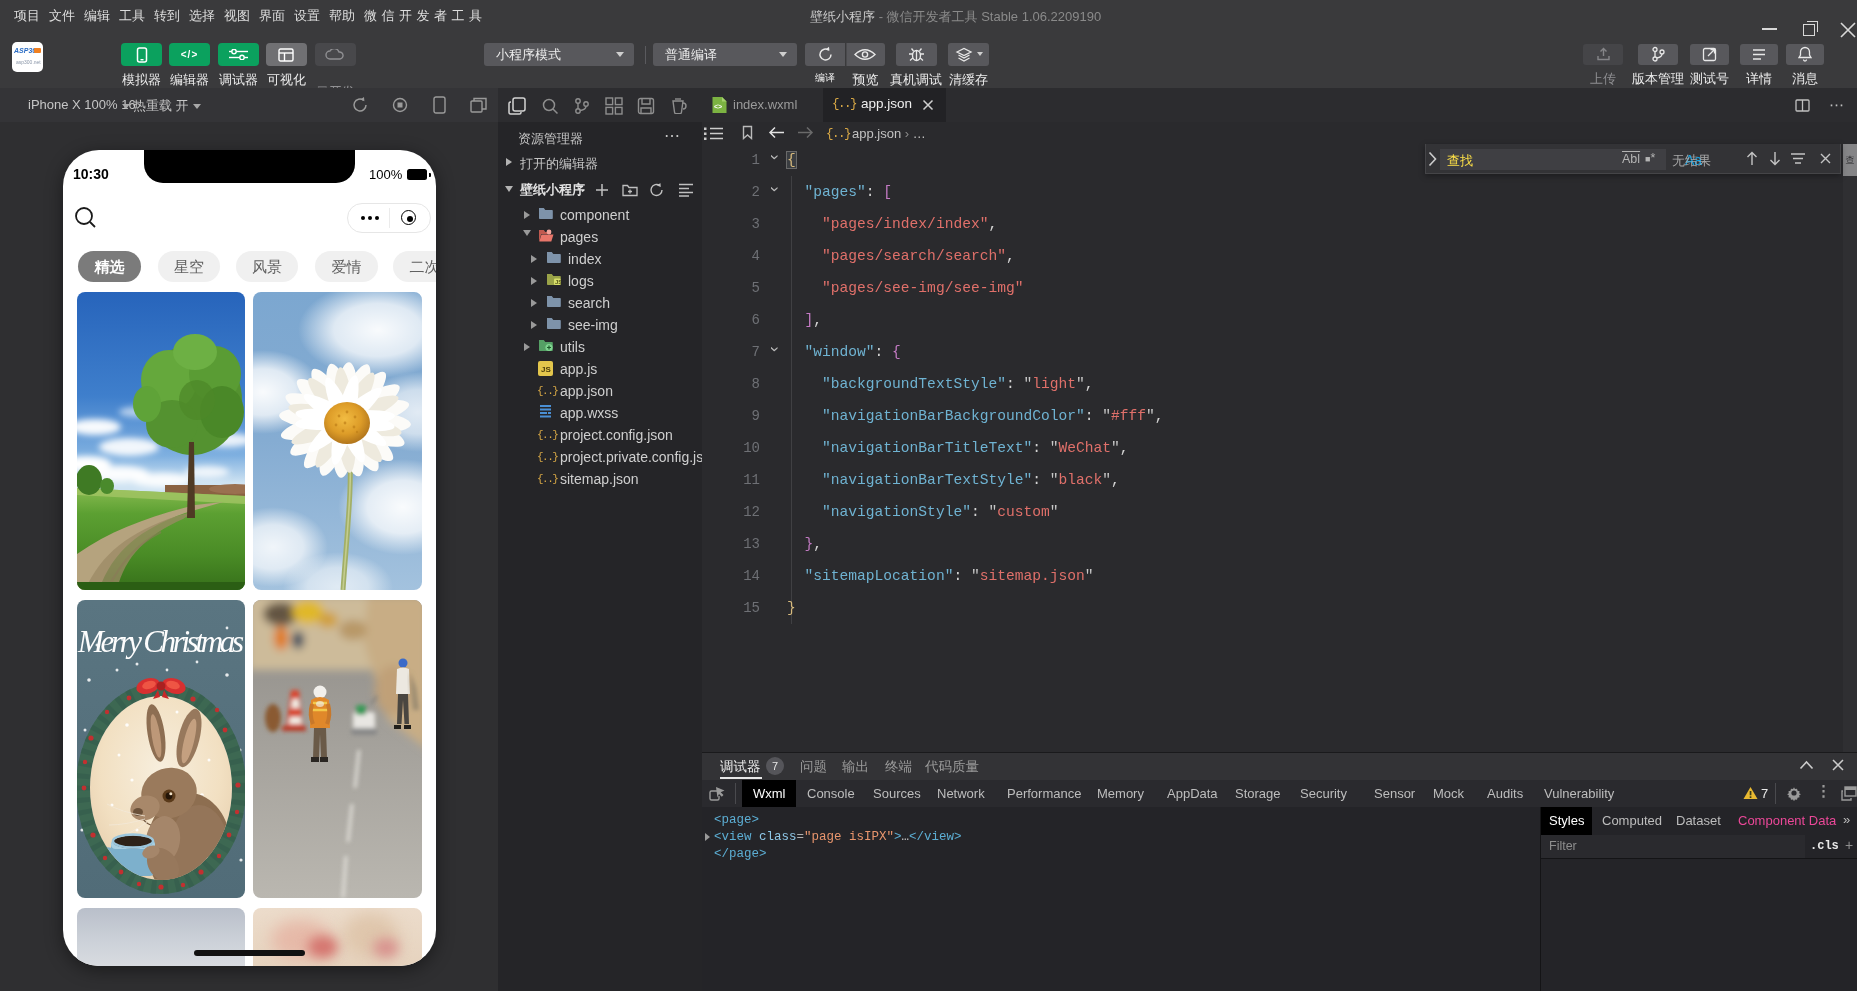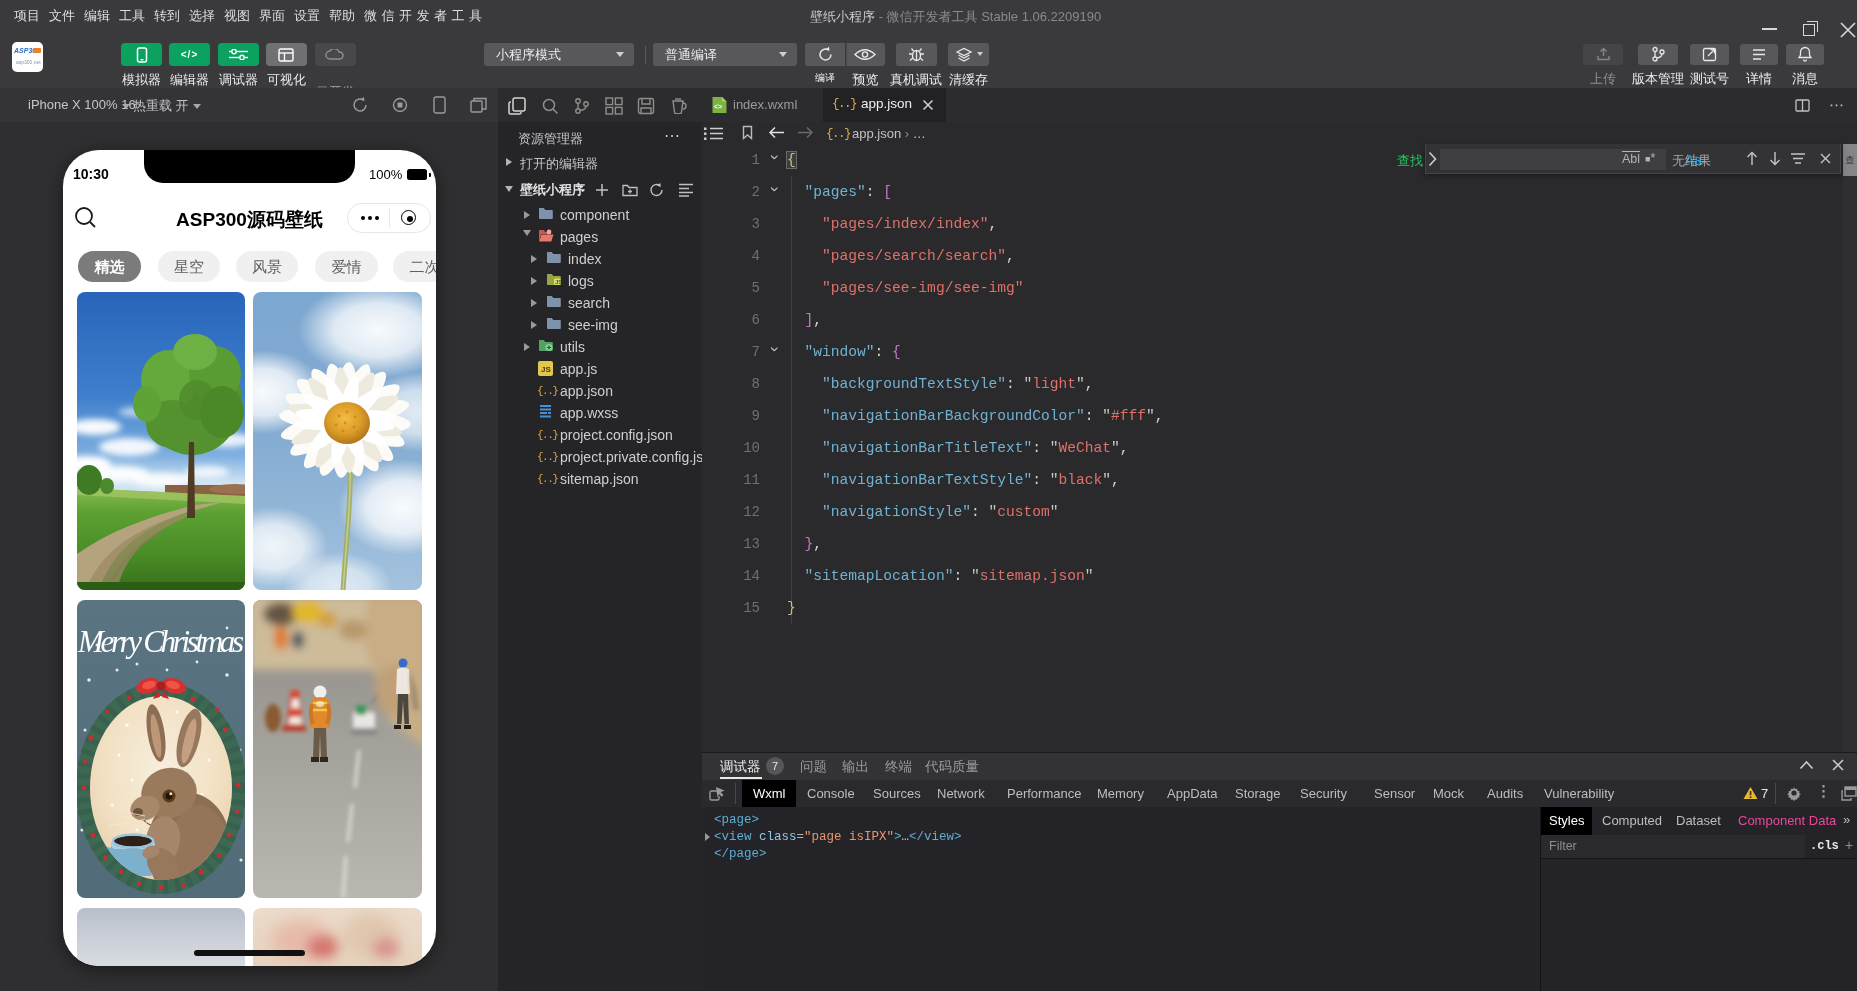--- a/index.html
+++ b/index.html
@@ -363,21 +363,21 @@
 </div>
 
 <div class="abs" style="left:1843px;top:144px;width:14px;height:609px;background:#2f2f32;"></div>
 <div class="abs" style="left:1843px;top:144px;width:14px;height:32px;background:#8f8f91;opacity:.9;color:#2a2a2d;font-size:9px;text-align:center;line-height:32px;">查</div>
 
 <div class="abs" style="left:1425px;top:144px;width:416px;height:30px;background:#333336;border:1px solid #454548;border-top:none;box-shadow:0 2px 6px rgba(0,0,0,.35);"></div>
 <svg class="abs" style="left:1428px;top:151px;" width="9" height="16" viewBox="0 0 9 16">
       <path d="M1.5 1.5 L7.5 8 L1.5 14.5" fill="none" stroke="#cccccc" stroke-width="1.6"></path>
     </svg>
 <div class="abs" style="left:1440px;top:149px;width:226px;height:21px;background:#3f3f43;"></div>
-<div class="abs" style="left:1397px;top:152px;font-size:13px;color:#22c55e;">查找</div>
+<div class="abs" style="left:1447px;top:152px;font-size:13px;color:#fde047;">查找</div>
 <div class="abs" style="left:1685px;top:152px;font-size:14px;color:#0ea5e9;">Aa</div>
 <div class="abs" style="left:1622px;top:152px;font-size:12.5px;color:#b4b4b4;text-decoration:overline;">Abl</div>
 <div class="abs" style="left:1645px;top:151px;font-size:12.5px;color:#b4b4b4;"><span style="font-size:9px;">■</span>*</div>
 <div class="abs" style="left:1672px;top:152px;font-size:13px;color:#a8a8a8;">无结果</div>
 <svg class="abs" style="left:1746px;top:151px;" width="12" height="15" viewBox="0 0 12 15">
       <path d="M6 14 V2 M1.5 6 L6 1.5 L10.5 6" fill="none" stroke="#c4c4c4" stroke-width="1.4"></path>
     </svg>
 <svg class="abs" style="left:1769px;top:151px;" width="12" height="15" viewBox="0 0 12 15">
       <path d="M6 1 V13 M1.5 9 L6 13.5 L10.5 9" fill="none" stroke="#c4c4c4" stroke-width="1.4"></path>
     </svg>
@@ -471,21 +471,20 @@
 
   <div class="abs" style="left:10px;top:16px;font-size:14px;font-weight:bold;color:#000;">10:30</div>
   <div class="abs" style="left:306px;top:17px;font-size:13px;color:#000;">100%</div>
   <div class="abs" style="left:344px;top:19px;width:20px;height:11px;background:#000;border-radius:2.5px;"></div>
   <div class="abs" style="left:366px;top:22.5px;width:2px;height:4px;background:#000;border-radius:0 1px 1px 0;"></div>
 
   <svg class="abs" style="left:11px;top:56px;" width="23" height="23" viewBox="0 0 23 23">
         <circle cx="10" cy="10" r="8" fill="none" stroke="#1a1a1a" stroke-width="1.8"></circle>
         <line x1="16" y1="16" x2="21" y2="21" stroke="#1a1a1a" stroke-width="1.8"></line>
       </svg>
-  <div class="abs" style="left:0;top:57px;width:373px;text-align:center;font-size:19px;font-weight:bold;color:#000;">ASP300源码壁纸</div>
   <div class="abs" style="left:284px;top:53px;width:84px;height:30px;border:1px solid #e6e6e6;border-radius:15px;background:#fff;"></div>
   <div class="abs" style="left:298px;top:66px;width:4px;height:4px;background:#000;border-radius:50%;"></div>
   <div class="abs" style="left:305px;top:66px;width:4px;height:4px;background:#000;border-radius:50%;"></div>
   <div class="abs" style="left:312px;top:66px;width:4px;height:4px;background:#000;border-radius:50%;"></div>
   <div class="abs" style="left:325.5px;top:58px;width:1px;height:20px;background:#ebebeb;"></div>
   <div class="abs" style="left:338px;top:60px;width:15px;height:15px;border:1.8px solid #000;border-radius:50%;"></div>
   <div class="abs" style="left:343.5px;top:65.5px;width:6px;height:6px;background:#000;border-radius:50%;"></div>
 
   <div class="abs" style="left:15px;top:101px;width:63px;height:31px;background:#7b7b7b;border-radius:15.5px;color:#fff;font-size:15px;font-weight:bold;text-align:center;line-height:31px;">精选</div>
   <div class="abs" style="left:95px;top:101px;width:62px;height:31px;background:#f0f0f0;border-radius:15.5px;color:#606060;font-size:15px;text-align:center;line-height:31px;">星空</div>

